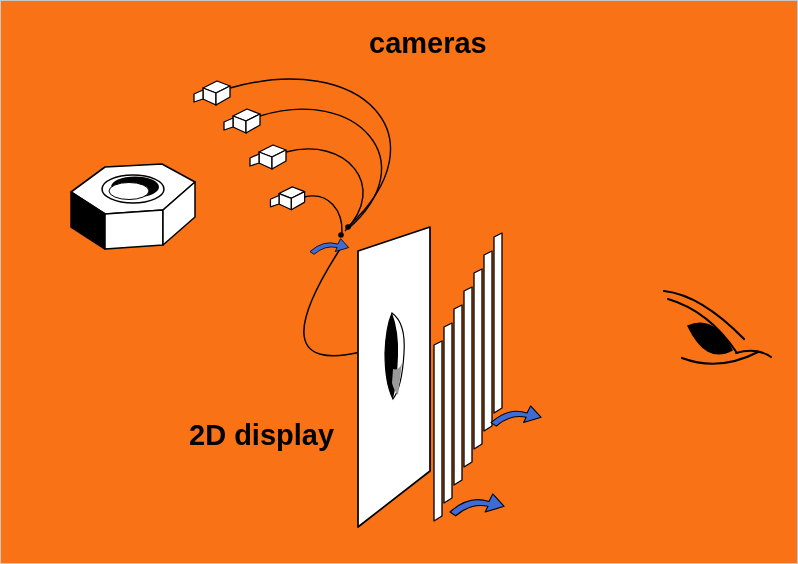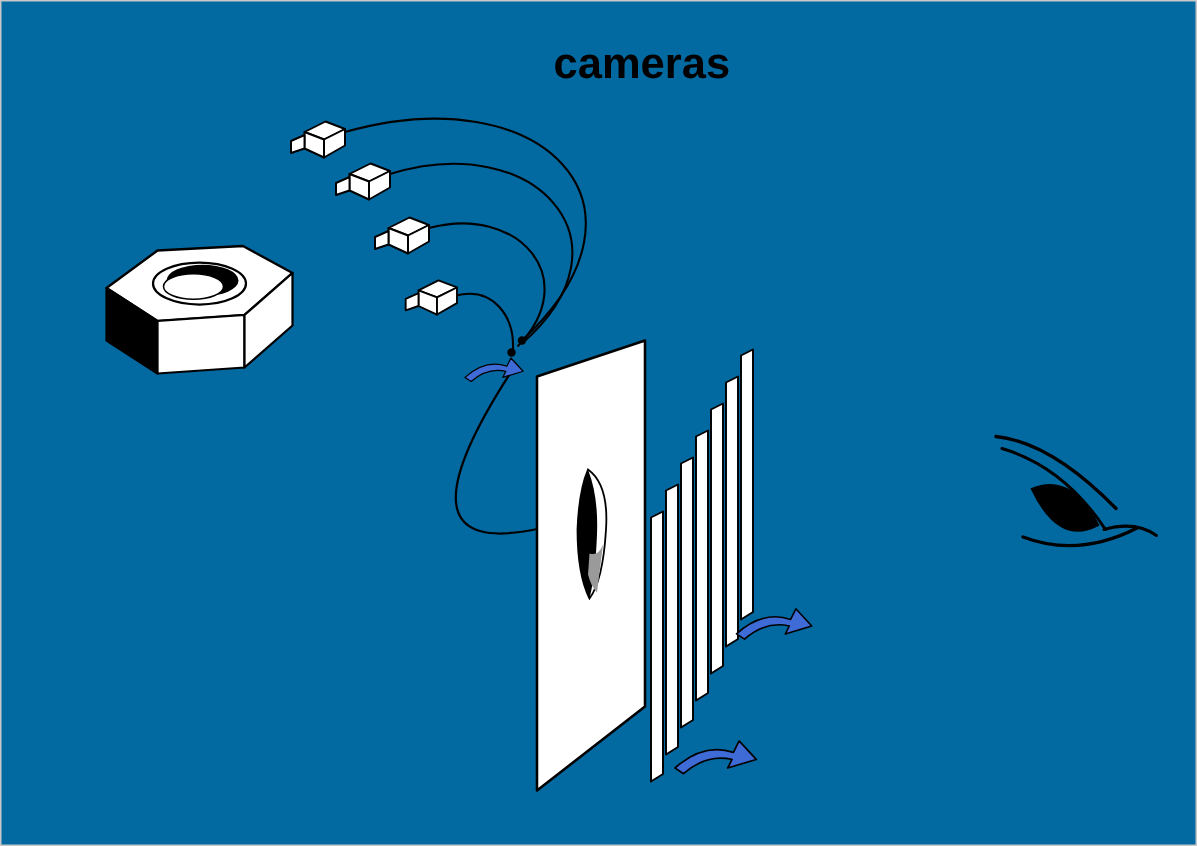--- a/index.html
+++ b/index.html
@@ -1,21 +1,21 @@
 <!DOCTYPE html>
 <html><head>
 <meta charset="utf-8">
 <style>
   html, body { margin: 0; padding: 0; background: #ffffff; }
   .canvas {
     position: relative;
     width: 798px;
     height: 564px;
     box-sizing: border-box;
-    background: #0369a1;
+    background: #f97316;
     border: 1px solid #c8c8c8;
     overflow: hidden;
     font-family: "Liberation Sans", sans-serif;
   }
   .canvas svg { position: absolute; left: 0; top: 0; }
   .label {
     position: absolute;
     font-family: "Liberation Sans", sans-serif;
     font-weight: bold;
     font-size: 29px;
@@ -96,13 +96,14 @@
     <g fill="none" stroke="#000000" stroke-width="2.2" stroke-linecap="round">
       <path d="M663 290 Q 700 294 743 338"></path>
       <path d="M667 298 Q 708 310 736 352" stroke-width="2"></path>
       <path d="M681 357 Q 718 371 757 351"></path>
       <path d="M735 352 Q 756 346 770 356" stroke-width="2"></path>
       <path d="M687 325 Q 713 314 731 349 Q 705 363 687 325 Z" fill="#000000" stroke="#000000" stroke-width="1.5"></path>
     </g>
   </svg>
 
   <div class="label label-cameras">cameras</div>
+  <div class="label label-display">2D display</div>
 </div>
 
 </body></html>

